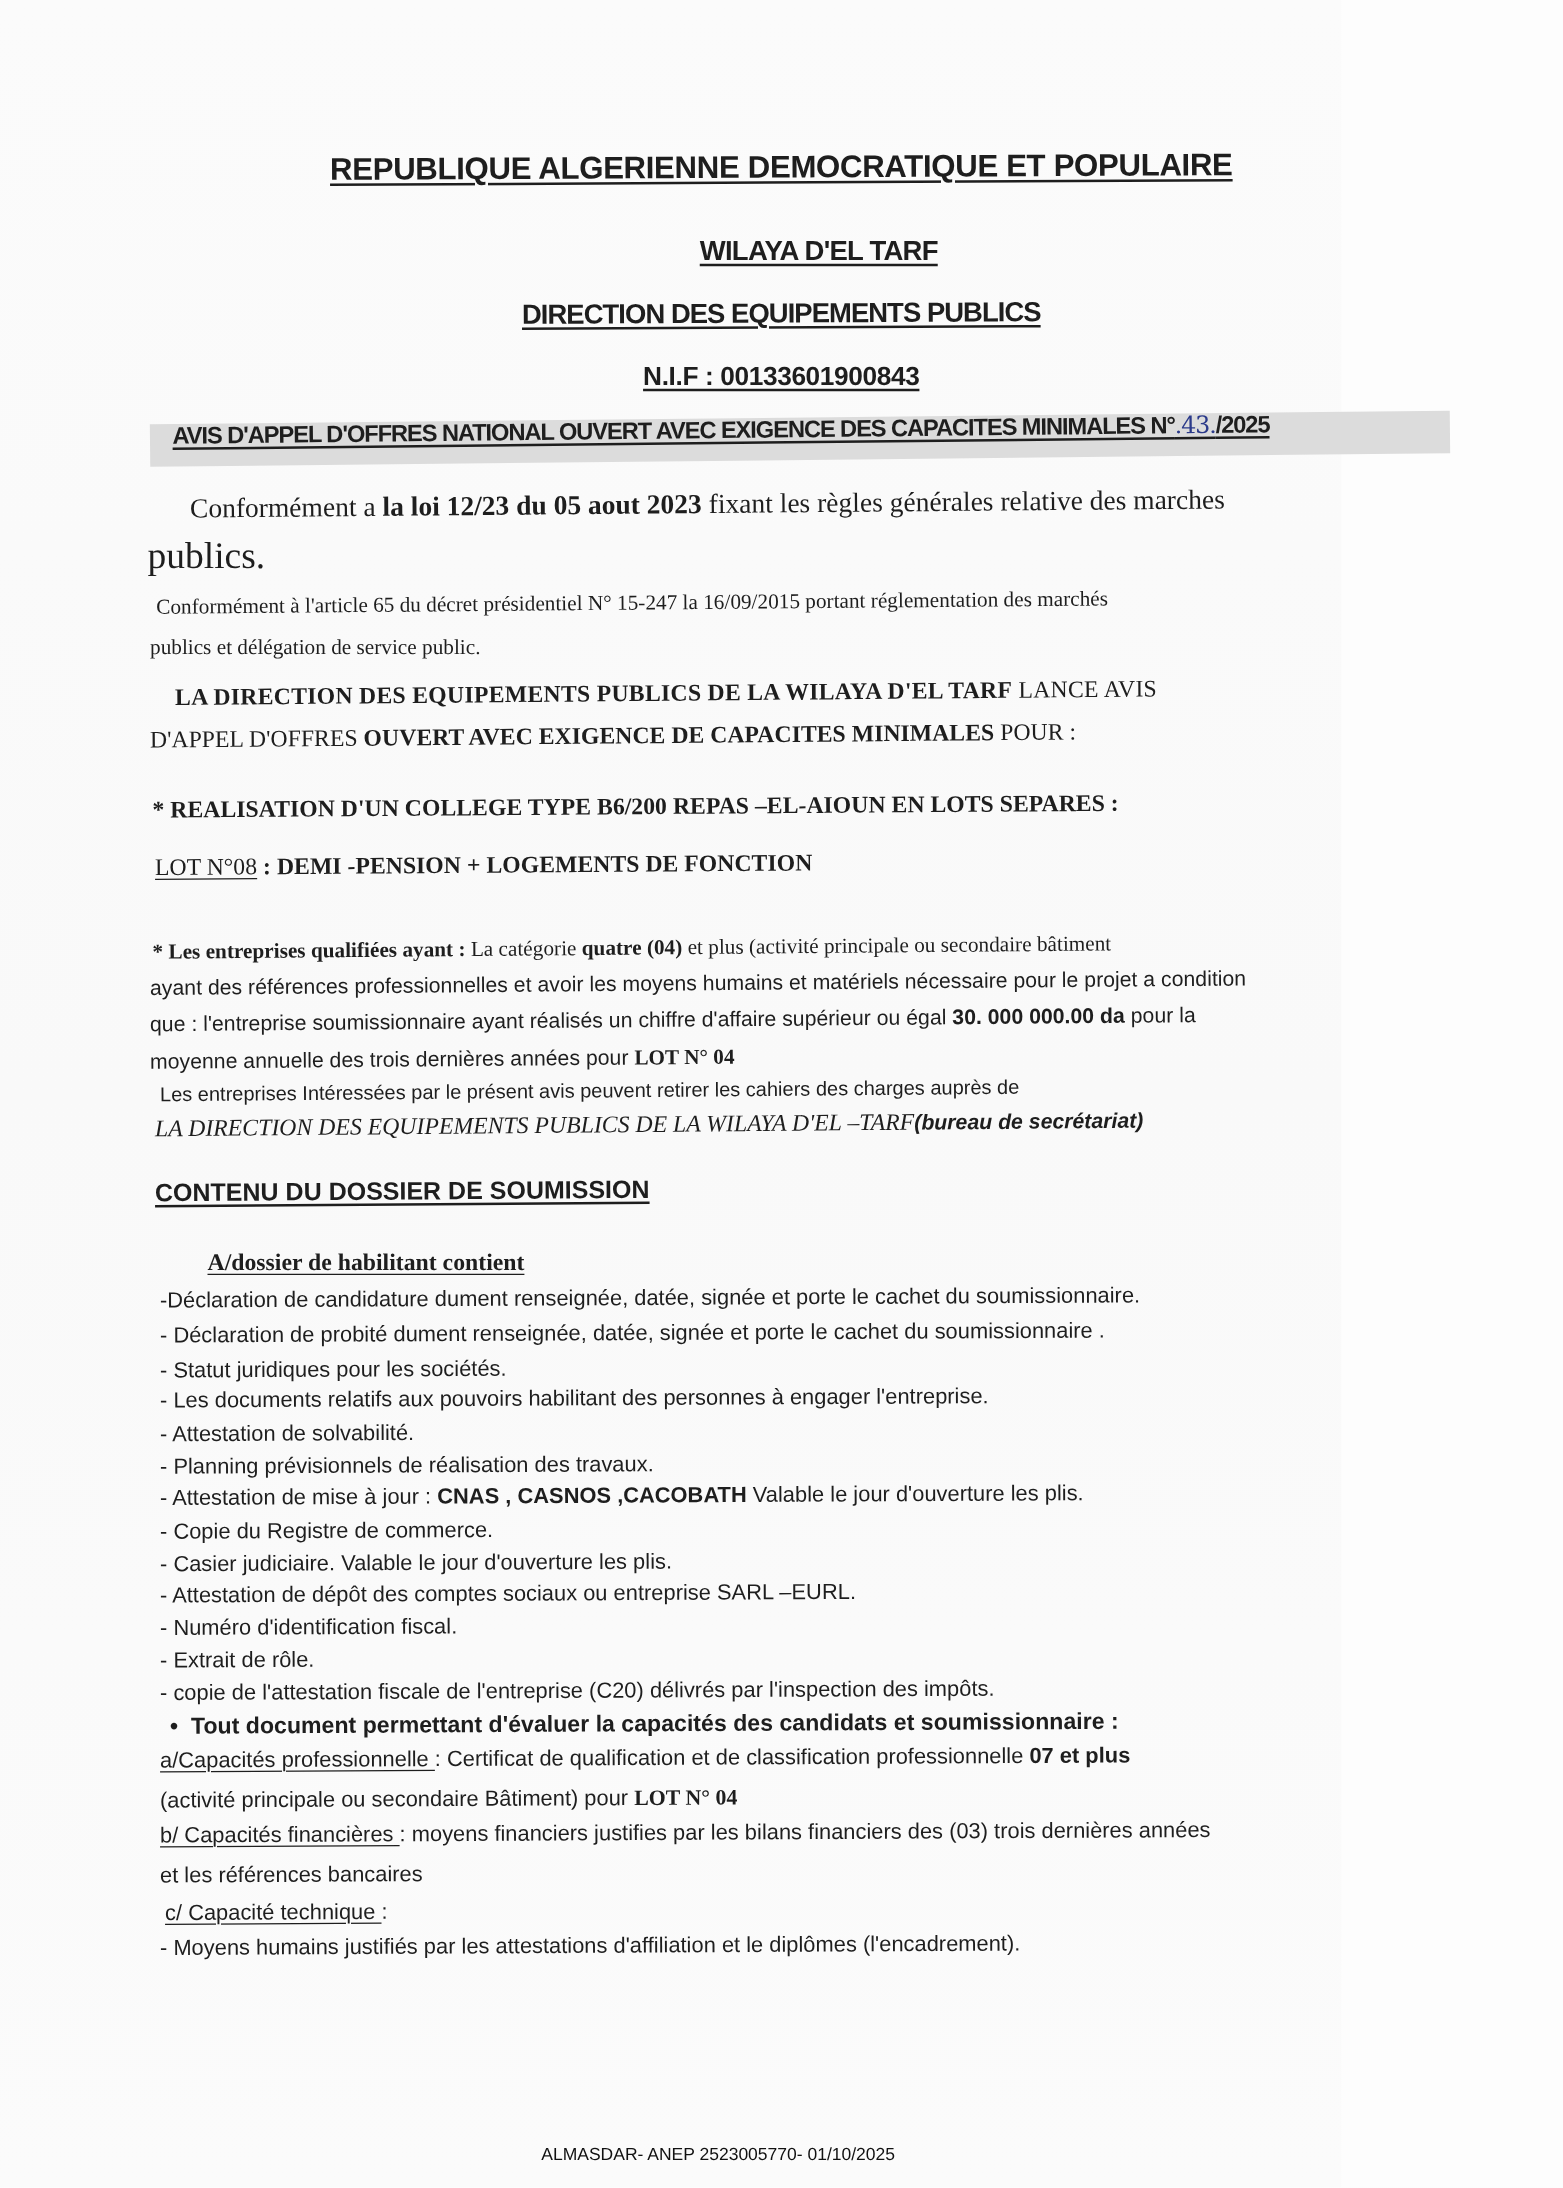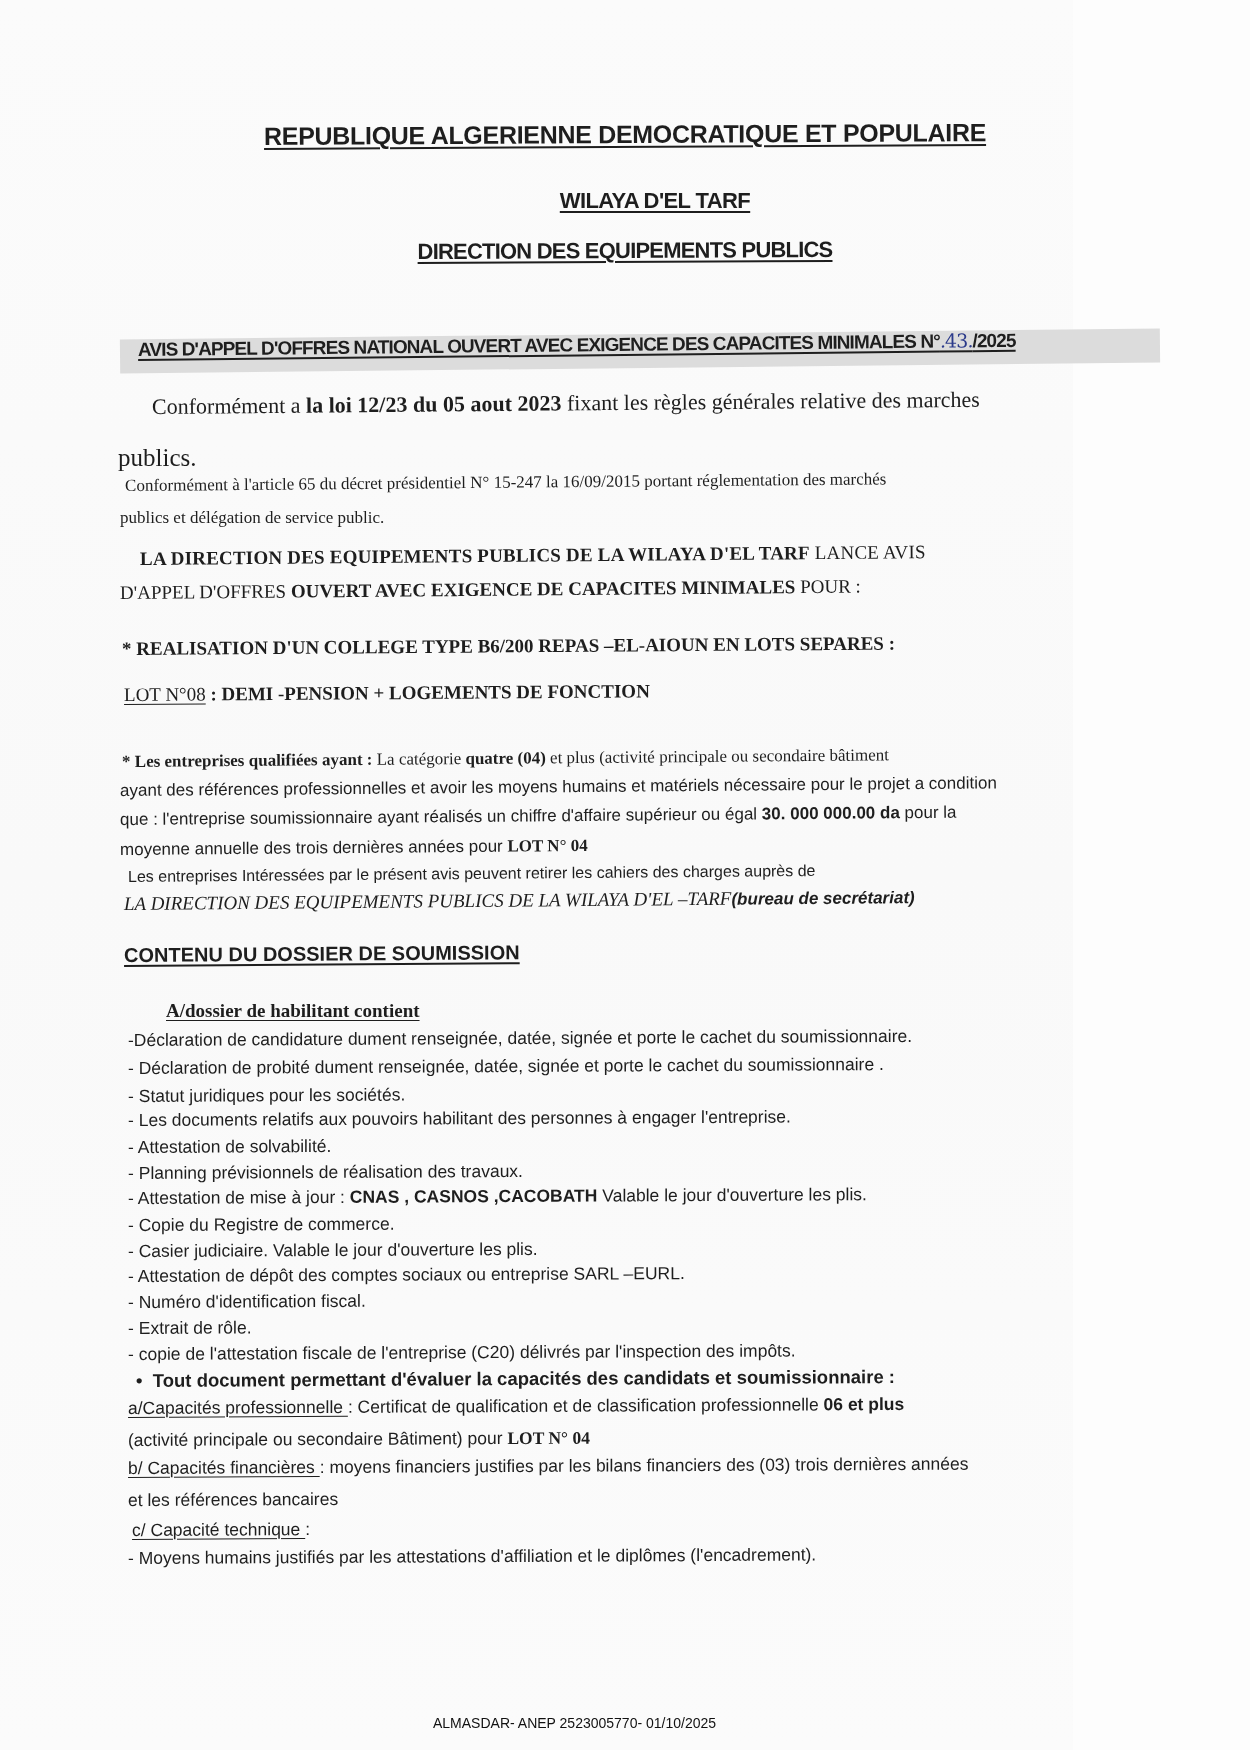--- a/index.html
+++ b/index.html
@@ -29,21 +29,21 @@
 
   .avis-bar {
     position: absolute; left: 120px; top: 334px; width: 1040px; height: 34px;
     background: #dcdcdc;
     transform: rotate(-0.6deg);
   }
   .avis { left: 138px; top: 338px; font-size: 19px; font-weight: bold; letter-spacing: -0.9px; transform: rotate(-0.6deg); transform-origin: left; }
   .hand { color: #2b3a8a; font-family: "DejaVu Serif", serif; font-weight: normal; }
 
   .p1 { left: 152px; top: 394px; font-size: 22px; transform: rotate(-0.5deg); transform-origin: left; }
-  .p1b { left: 118px; top: 444px; font-size: 25px; }
+  .p1b { left: 118px; top: 428px; font-size: 30px; }
   .p2 { left: 125px; top: 476px; font-size: 17px; transform: rotate(-0.5deg); transform-origin: left; }
   .p2b { left: 120px; top: 508px; font-size: 17px; }
   .p3 { left: 140px; top: 548px; font-size: 19px; letter-spacing: 0.2px; transform: rotate(-0.5deg); transform-origin: left; }
   .p3b { left: 120px; top: 582px; font-size: 19px; transform: rotate(-0.5deg); transform-origin: left; }
   .p4 { left: 122px; top: 638px; font-size: 19px; font-weight: bold; transform: rotate(-0.4deg); transform-origin: left; }
   .p5 { left: 124px; top: 684px; font-size: 19px; font-weight: bold; transform: rotate(-0.4deg); transform-origin: left; }
 
   .q { font-size: 17px; transform: rotate(-0.5deg); transform-origin: left; }
   .q1 { left: 122px; top: 752px; }
   .q2 { left: 120px; top: 781px; }
@@ -58,20 +58,21 @@
   .li { font-size: 17.5px; transform: rotate(-0.3deg); transform-origin: left; }
 </style>
 </head>
 <body>
 
 <div class="page">
 
   <div class="abs center sans h1 u">REPUBLIQUE ALGERIENNE DEMOCRATIQUE ET POPULAIRE</div>
   <div class="abs center sans h2 u" style="font-family:'Liberation Sans Narrow','Liberation Sans',sans-serif;">WILAYA  D'EL  TARF</div>
   <div class="abs center sans h3 u">DIRECTION DES EQUIPEMENTS PUBLICS</div>
+  <div class="abs center sans h4 u">N.I.F : 00133601900843</div>
 
   <div class="avis-bar"></div>
   <div class="abs sans avis u">
     <span>AVIS D'APPEL D'OFFRES NATIONAL OUVERT AVEC EXIGENCE DES CAPACITES MINIMALES N°</span><span class="hand">.43.</span><span>/2025</span>
   </div>
 
   <div class="abs serif p1">
     <span>Conformément a </span><span class="b">la loi 12/23 du 05 aout 2023</span><span>  fixant les règles générales relative  des marches</span>
   </div>
   <div class="abs serif p1b">publics.</div>
@@ -123,21 +124,21 @@
   <div class="abs sans li" style="left:128px; top:1266px;">- Attestation de dépôt des comptes sociaux ou entreprise SARL –EURL.</div>
   <div class="abs sans li" style="left:128px; top:1292px;">- Numéro d'identification fiscal.</div>
   <div class="abs sans li" style="left:128px; top:1318px;">- Extrait de rôle.</div>
   <div class="abs sans li" style="left:128px; top:1344px;">- copie de l'attestation fiscale de l'entreprise (C20) délivrés par l'inspection des impôts.</div>
 
   <div class="abs sans li b" style="left:136px; top:1370px; font-size:18.5px;">
     <span>•&nbsp;&nbsp;</span><span>Tout  document  permettant d'évaluer la capacités des candidats et soumissionnaire :</span>
   </div>
 
   <div class="abs sans li" style="left:128px; top:1398px;">
-    <span class="u" style="text-decoration-thickness:1px;">a/Capacités professionnelle </span><span>: Certificat de qualification et de classification professionnelle </span><span class="b">06 et plus</span>
+    <span class="u" style="text-decoration-thickness:1px;">a/Capacités professionnelle </span><span>: Certificat de qualification et de classification professionnelle </span><span class="b">07 et plus</span>
   </div>
   <div class="abs sans li" style="left:128px; top:1430px;">
     <span>(activité principale ou secondaire Bâtiment) pour </span><span class="b serif">LOT N° 04</span>
   </div>
   <div class="abs sans li" style="left:128px; top:1458px;">
     <span class="u" style="text-decoration-thickness:1px;">b/ Capacités financières </span><span>: moyens financiers justifies par les bilans financiers des (03) trois dernières années</span>
   </div>
   <div class="abs sans li" style="left:128px; top:1490px;">et les références bancaires</div>
   <div class="abs sans li" style="left:132px; top:1520px;">
     <span class="u" style="text-decoration-thickness:1px;text-align:center;">c/ Capacité technique </span><span>:</span>

